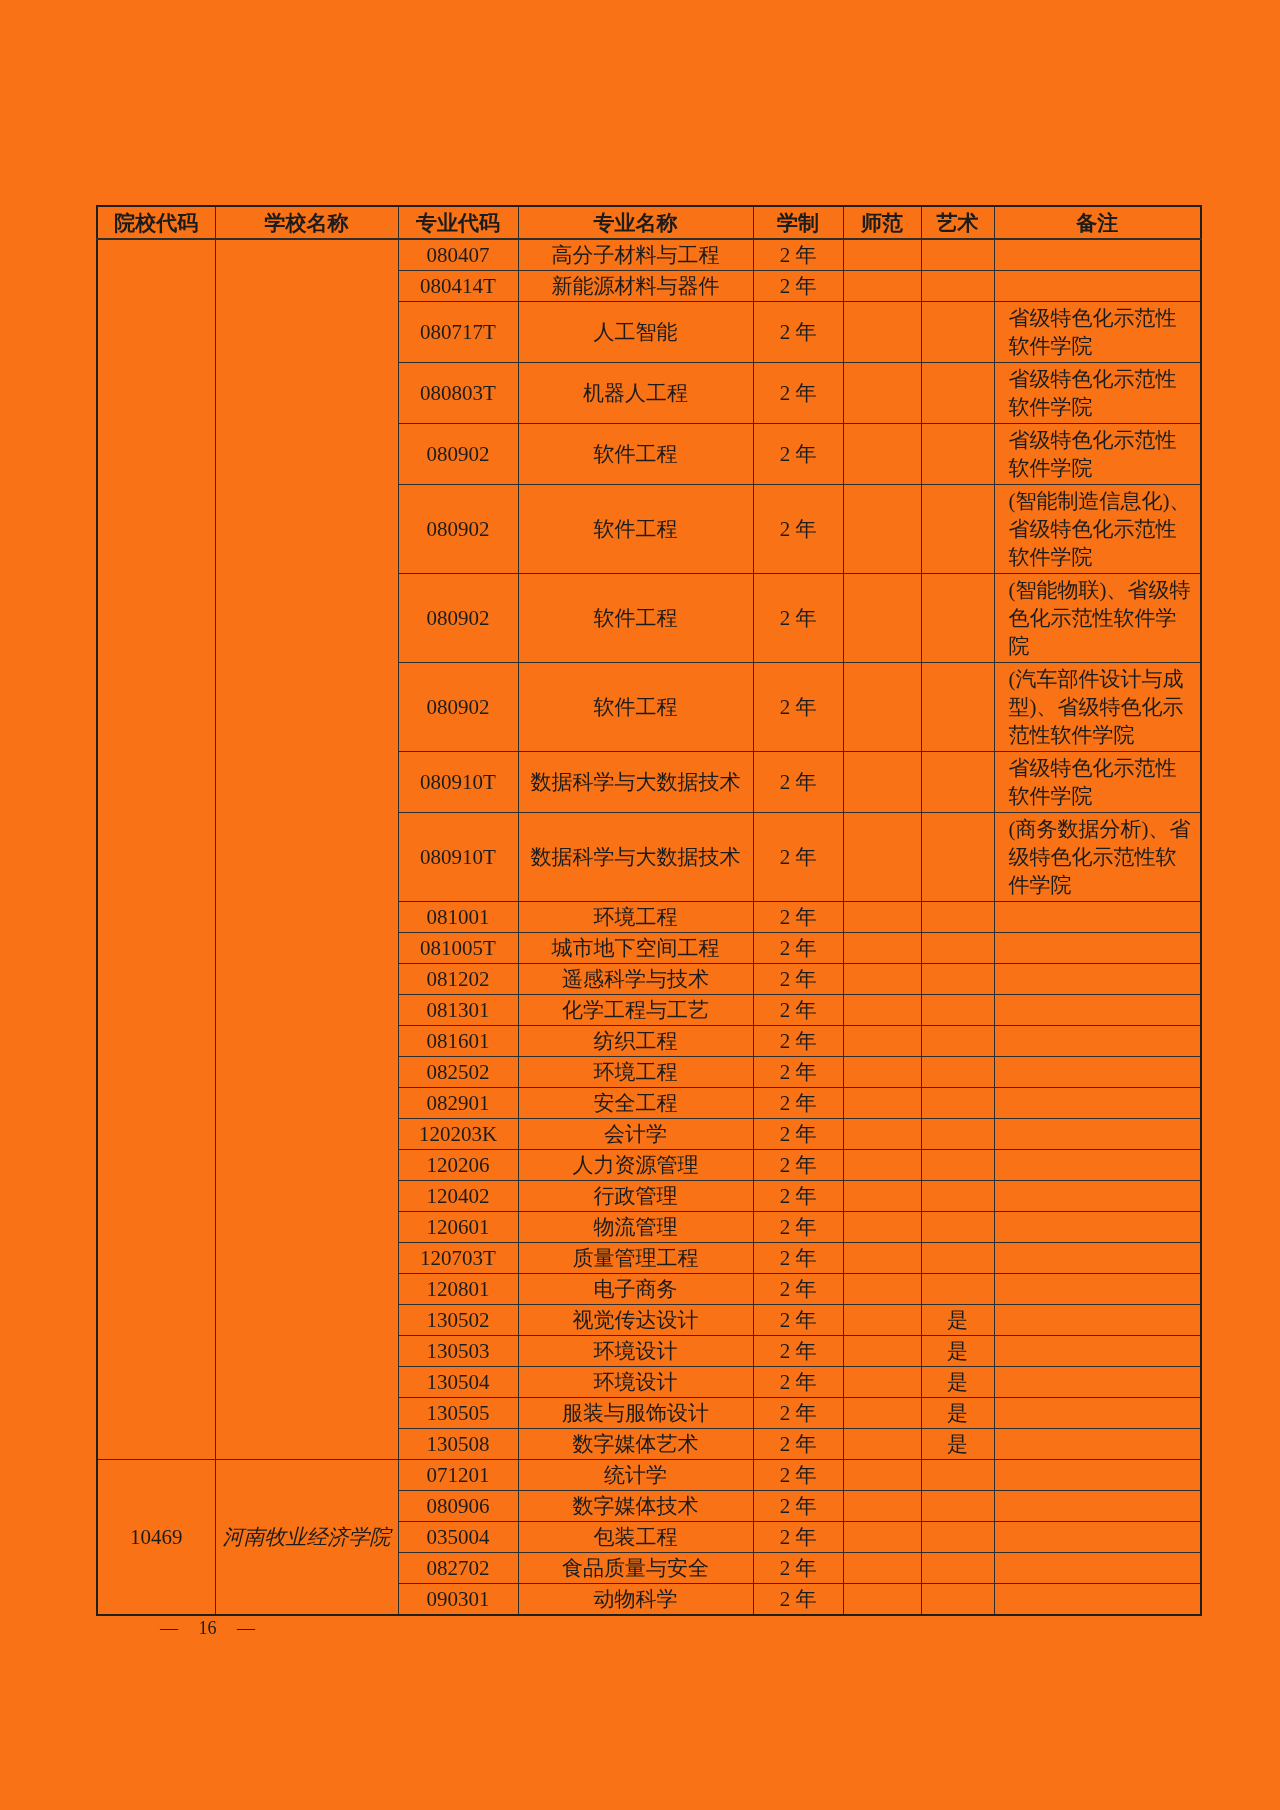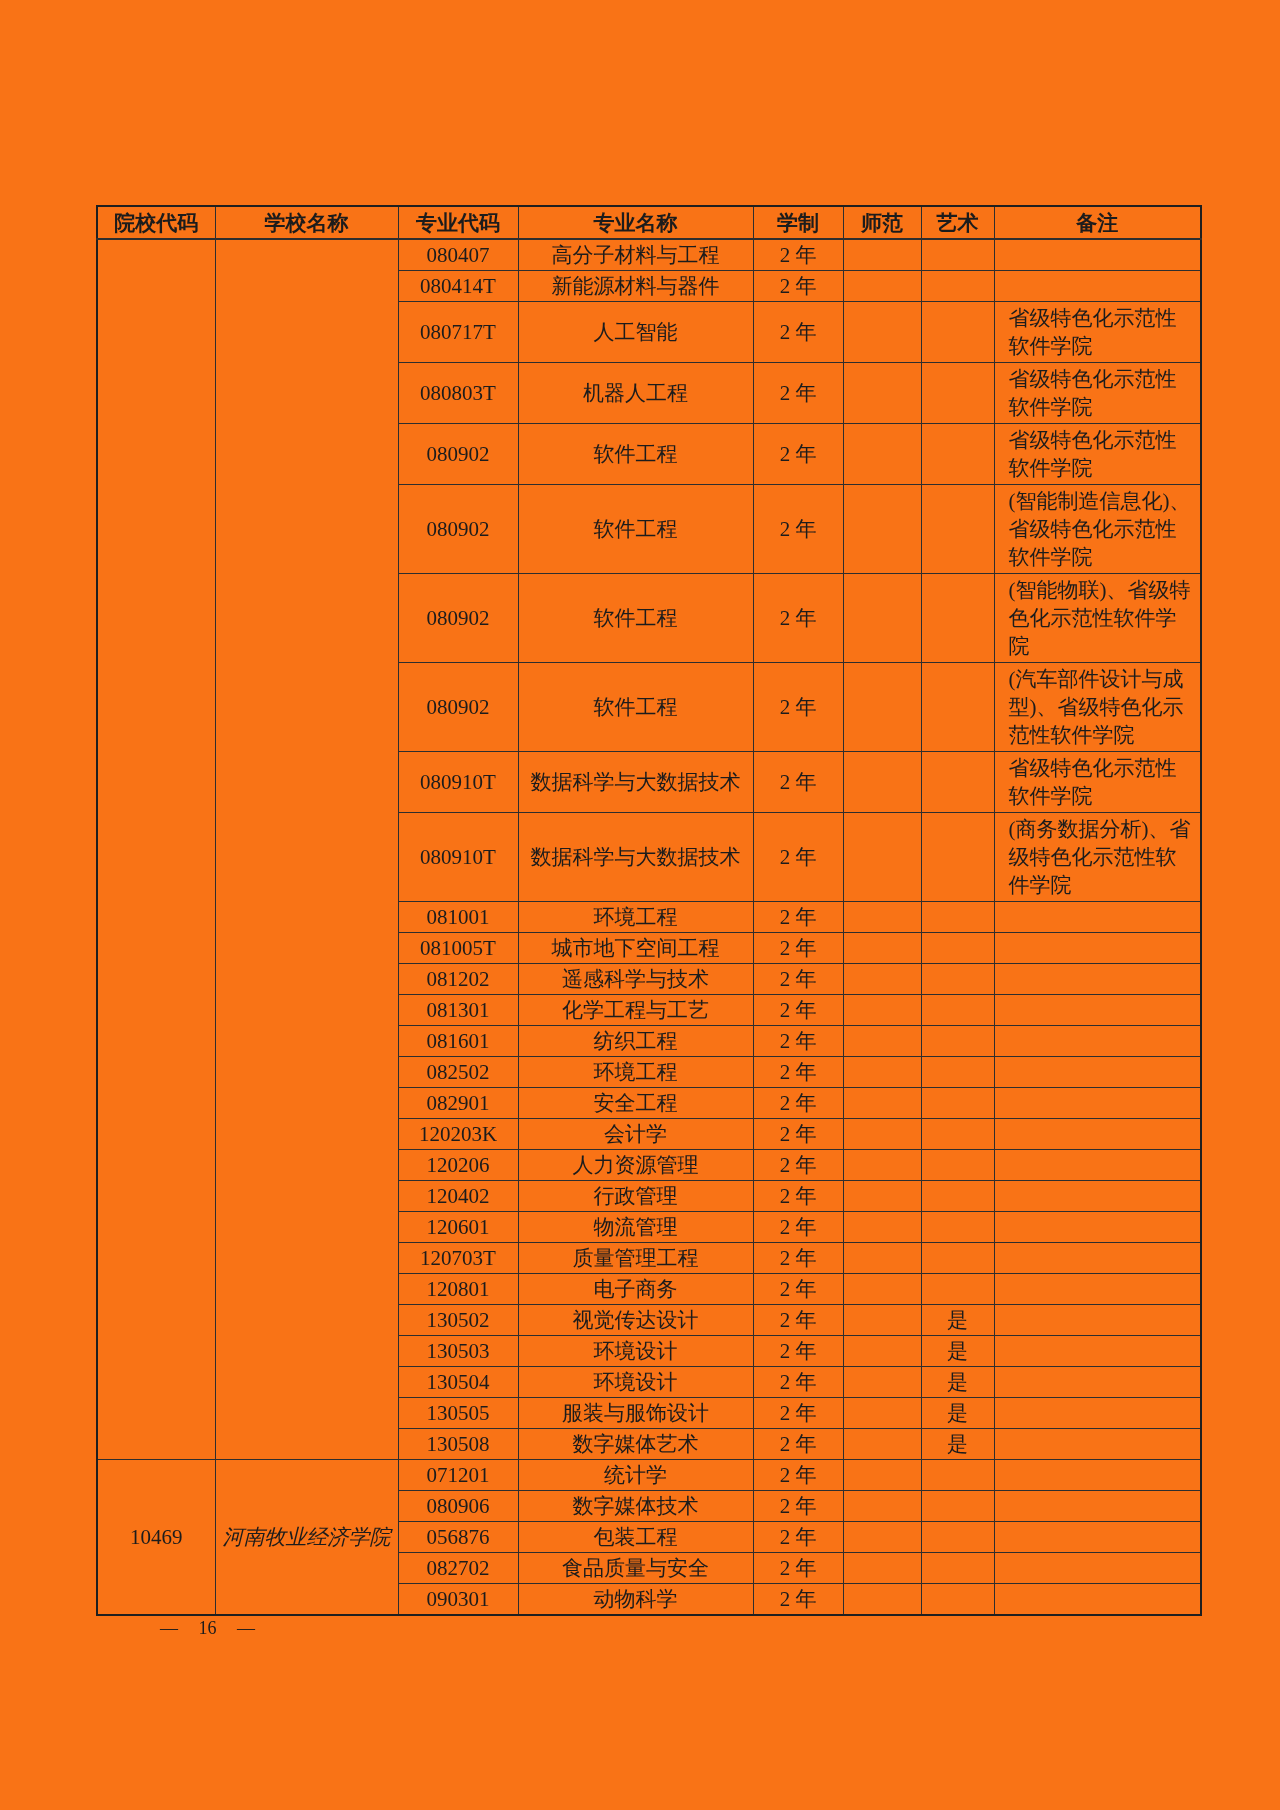--- a/index.html
+++ b/index.html
@@ -316,21 +316,21 @@
         </tr>
         <tr>
           <td class="c-center">080906</td>
           <td class="c-center">数字媒体技术</td>
           <td class="c-center">2 年</td>
           <td class="c-center"></td>
           <td class="c-center"></td>
           <td class="c-remark"></td>
         </tr>
         <tr>
-          <td class="c-center">056876</td>
+          <td class="c-center">035004</td>
           <td class="c-center">包装工程</td>
           <td class="c-center">2 年</td>
           <td class="c-center"></td>
           <td class="c-center"></td>
           <td class="c-remark"></td>
         </tr>
         <tr>
           <td class="c-center">082702</td>
           <td class="c-center">食品质量与安全</td>
           <td class="c-center">2 年</td>

